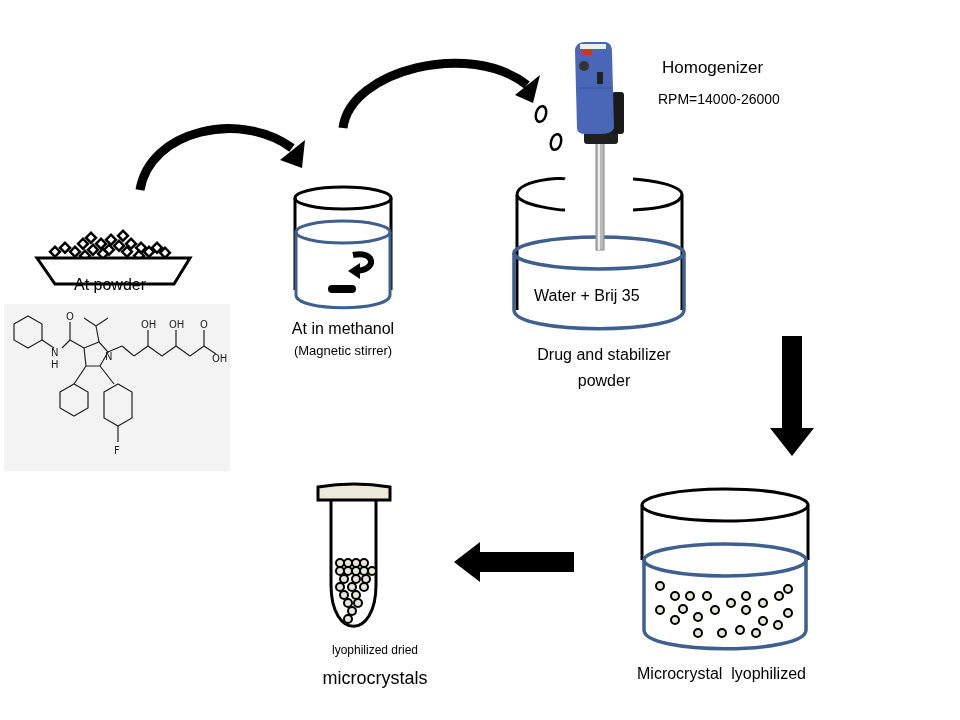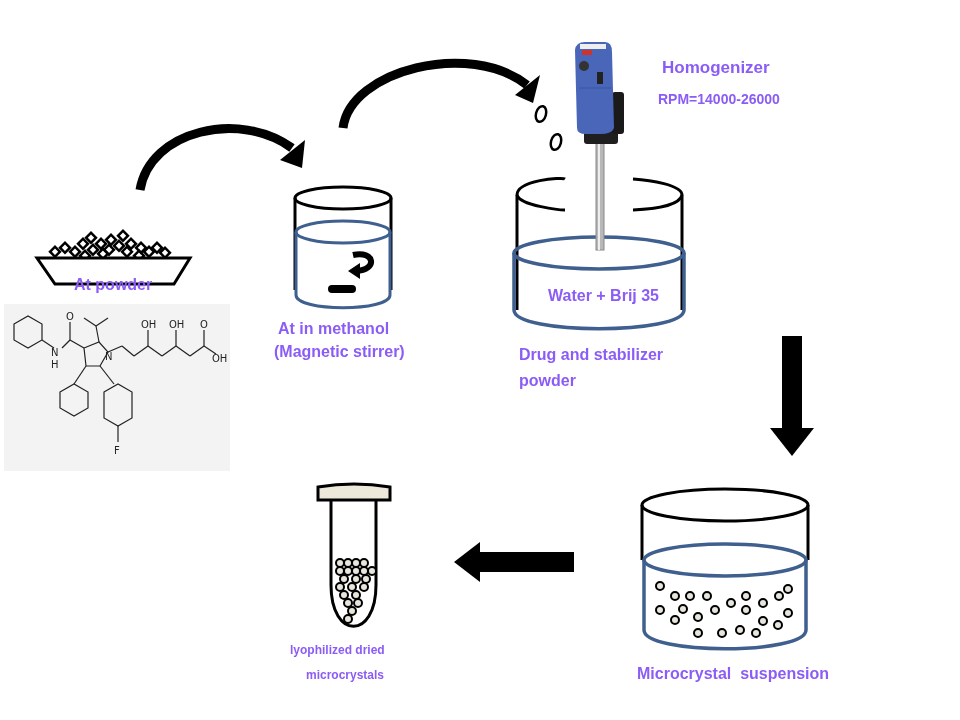--- a/index.html
+++ b/index.html
@@ -1,20 +1,20 @@
 <!DOCTYPE html>
 <html><head>
 <meta charset="utf-8">
 <style>
   html, body { margin: 0; padding: 0; background: #ffffff; }
   body { width: 960px; height: 720px; position: relative; overflow: hidden;
          font-family: "Liberation Sans", "DejaVu Sans", sans-serif; }
-  .lbl { position: absolute; font-weight: bold; color: #8b5cf6; white-space: nowrap; }
+  .lbl { position: absolute; font-weight: normal; color: #000000; white-space: nowrap; }
   svg.art { position: absolute; left: 0; top: 0; }
-  .center { }
+  .center { text-align: center; }
   .mol { position: absolute; left: 4px; top: 304px; width: 226px; height: 167px; background: #f3f3f3; }
 </style>
 </head>
 <body>
 
 <svg class="art" width="960" height="720" viewBox="0 0 960 720">
 
   <g>
     <path d="M140,190 C150,130 240,110 292,148" fill="none" stroke="#000" stroke-width="9"></path>
     <polygon points="280,160 305,140 302,168" fill="#000"></polygon>
@@ -208,25 +208,25 @@
       <text x="196" y="24">O</text>
       <text x="208" y="58">OH</text>
       <text x="110" y="150">F</text>
     </g>
   </svg>
 </div>
 
 <div class="lbl" style="left:74px; top:276px; font-size:16px;">At powder</div>
 
 <div class="lbl center" style="left:278px; top:320px; width:130px; font-size:16px;">At in methanol</div>
-<div class="lbl center" style="left:274px; top:343px; width:138px; font-size:16px;">(Magnetic stirrer)</div>
+<div class="lbl center" style="left:274px; top:343px; width:138px; font-size:13px;">(Magnetic stirrer)</div>
 
 <div class="lbl" style="left:662px; top:58px; font-size:17px;">Homogenizer</div>
 <div class="lbl" style="left:658px; top:91px; font-size:14px;">RPM=14000-26000</div>
 
-<div class="lbl" style="left:548px; top:287px; font-size:16px;">Water + Brij 35</div>
+<div class="lbl" style="left:534px; top:287px; font-size:16px;">Water + Brij 35</div>
 <div class="lbl center" style="left:519px; top:346px; width:170px; font-size:16px;">Drug and stabilizer</div>
 <div class="lbl center" style="left:519px; top:372px; width:170px; font-size:16px;">powder</div>
 
-<div class="lbl" style="left:637px; top:665px; font-size:16px; white-space:pre;">Microcrystal  suspension</div>
+<div class="lbl" style="left:637px; top:665px; font-size:16px; white-space:pre;">Microcrystal  lyophilized</div>
 
 <div class="lbl center" style="left:290px; top:643px; width:170px; font-size:12px;">lyophilized dried</div>
-<div class="lbl center" style="left:306px; top:668px; width:170px; font-size:12px;">microcrystals</div>
+<div class="lbl center" style="left:290px; top:668px; width:170px; font-size:18px;">microcrystals</div>
 
 </body></html>

